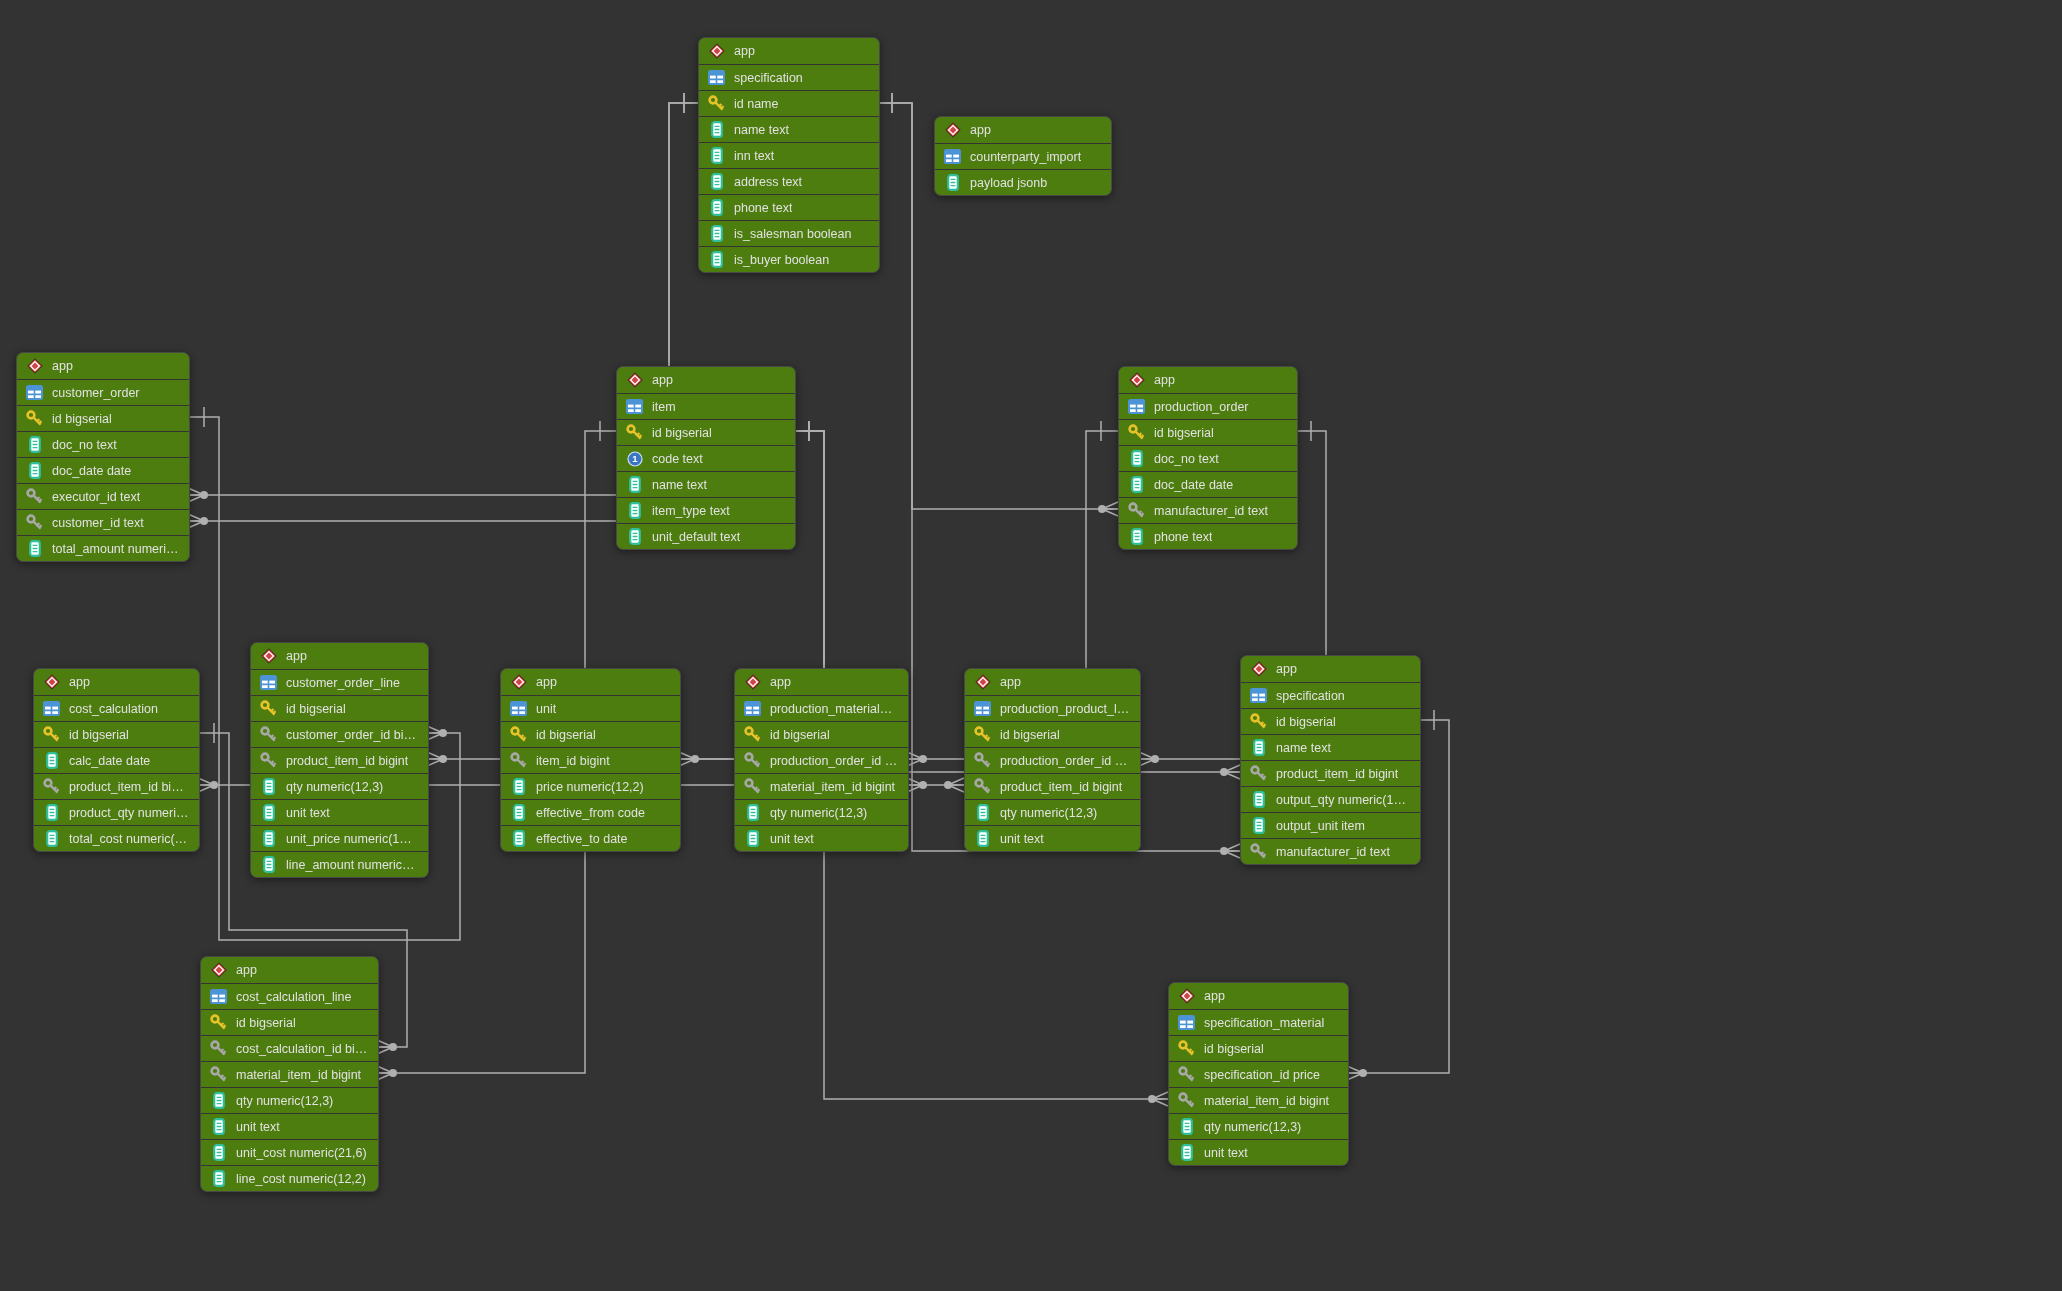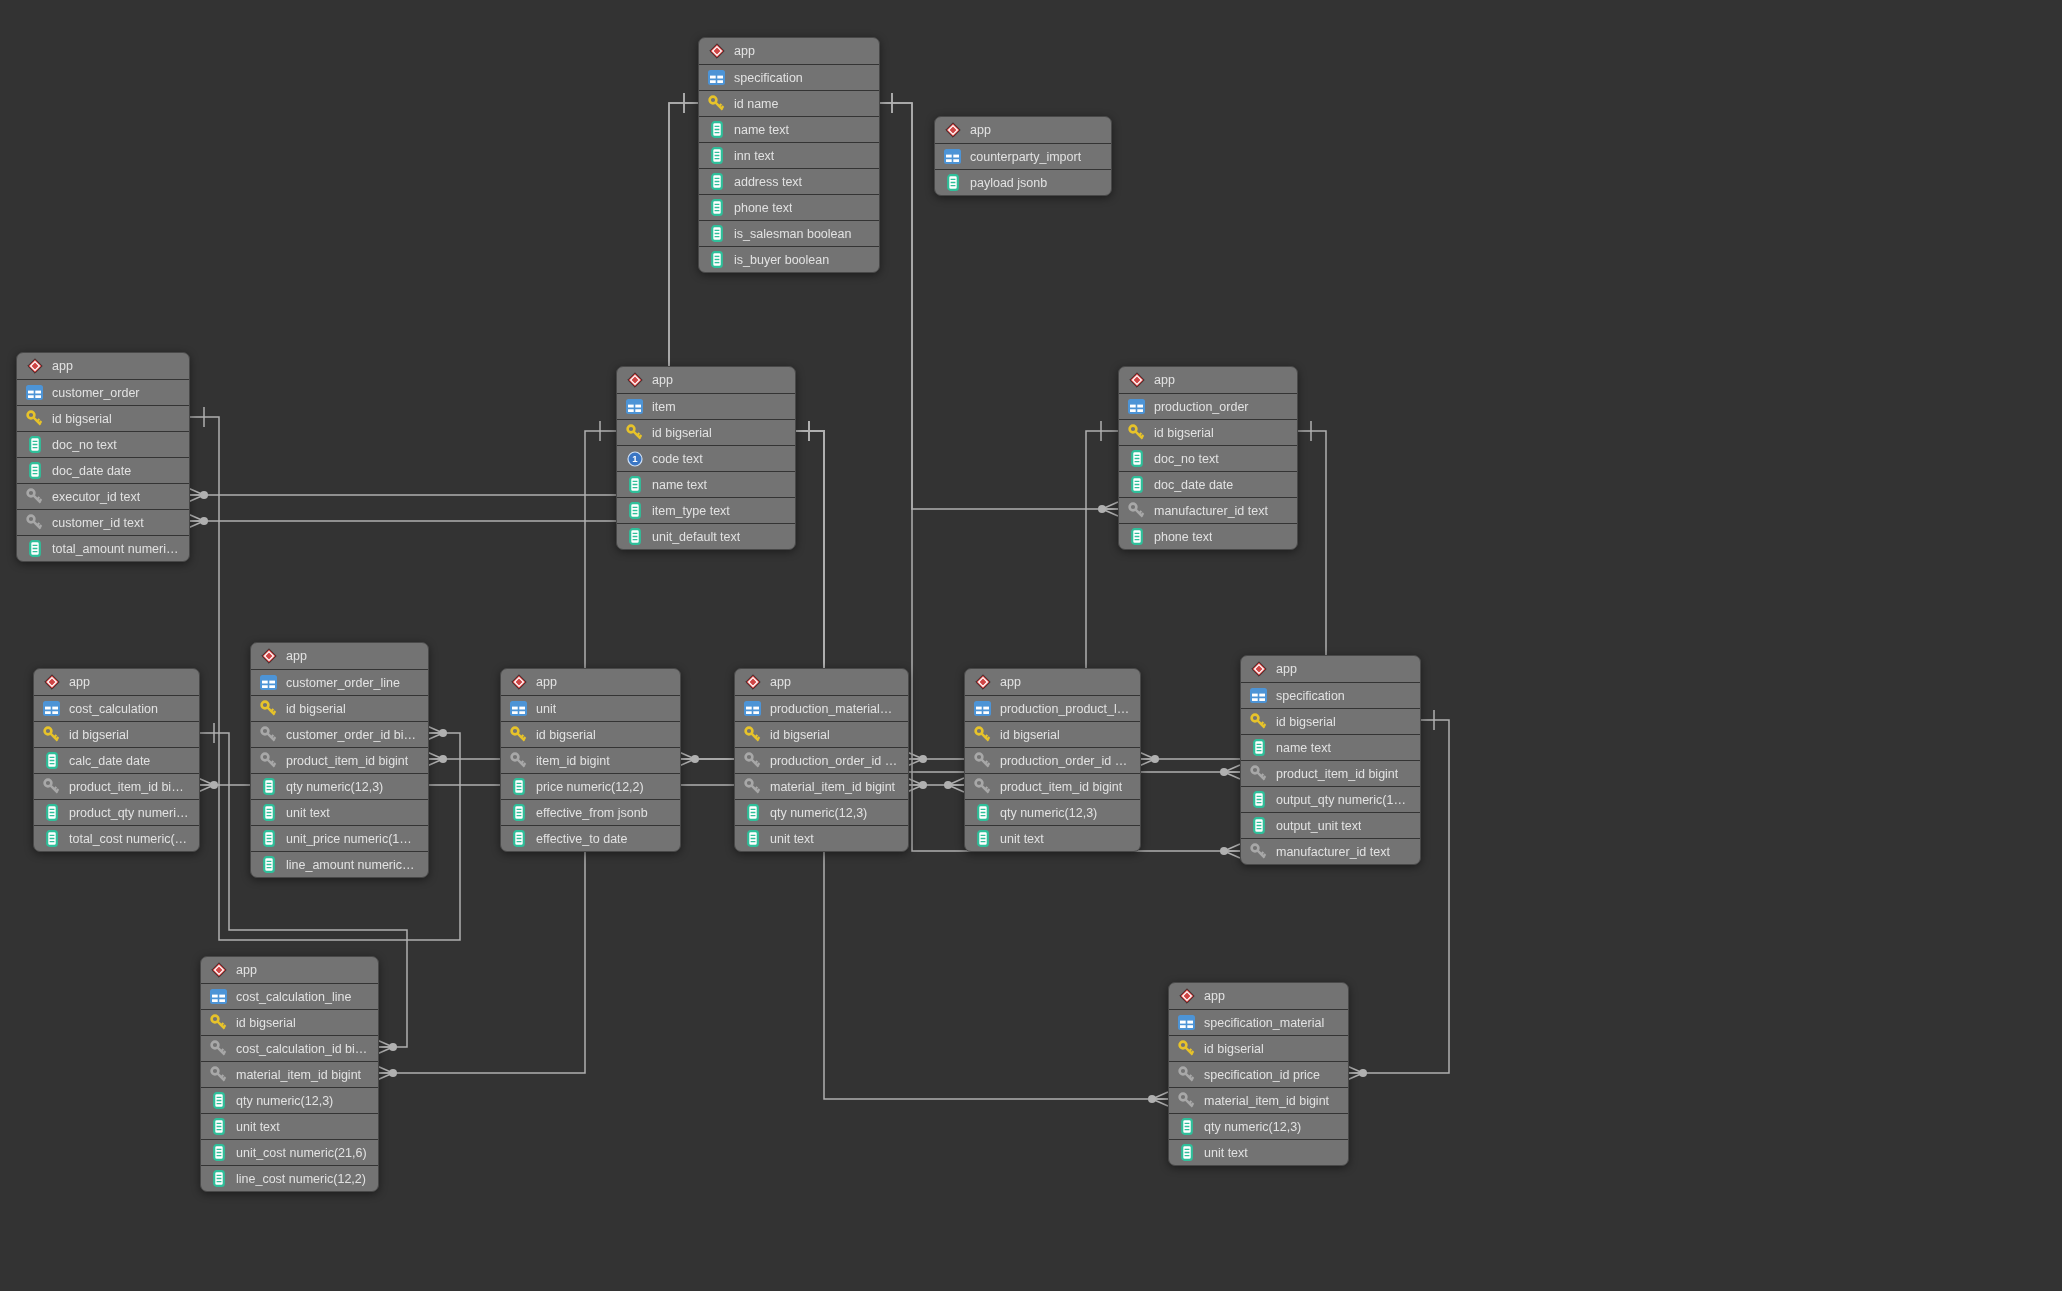--- a/index.html
+++ b/index.html
@@ -1,19 +1,19 @@
 <!DOCTYPE html>
 <html><head>
 <meta charset="utf-8">
 <style>
   html,body{margin:0;padding:0;background:#333333;}
   #canvas{position:relative;width:2062px;height:1291px;background:#333333;overflow:hidden;
           font-family:"Liberation Sans",sans-serif;}
   #wires{position:absolute;left:0;top:0;z-index:0;}
-  .etable{position:absolute;z-index:1;background:#737373;border:1px solid #484848;
+  .etable{position:absolute;z-index:1;background:#4d7c0f;border:1px solid #484848;
           border-radius:7px;overflow:hidden;box-shadow:0 2px 8px rgba(0,0,0,.45);text-align:center;}
   .erow{display:flex;align-items:center;height:26px;box-sizing:border-box;
         padding:0 10px 0 9px;gap:9px;border-top:1px solid #343434;
         color:#e2e2e2;font-size:12.5px;white-space:nowrap;}
   .erow:first-child{border-top:none;}
   .eicon{width:17px;height:17px;flex:0 0 17px;display:flex;align-items:center;justify-content:center;}
   .eicon svg{display:block;}
   .elabel{overflow:hidden;text-overflow:ellipsis;}
 </style>
 </head>
@@ -756,21 +756,21 @@
       </div>
       <div class="erow">
         <span class="eicon">
           <svg width="12" height="17" viewBox="0 0 12 17">
         <rect x="1.2" y="1.2" width="9.6" height="14.6" rx="2.4" fill="#ffffff" stroke="#2fbf9a" stroke-width="2.2"></rect>
         <line x1="3.6" y1="5.4" x2="8.4" y2="5.4" stroke="#2fbf9a" stroke-width="1.4"></line>
         <line x1="3.6" y1="8.5" x2="8.4" y2="8.5" stroke="#2fbf9a" stroke-width="1.4"></line>
         <line x1="3.6" y1="11.6" x2="8.4" y2="11.6" stroke="#2fbf9a" stroke-width="1.4"></line>
        </svg>
         </span>
-        <span class="elabel">effective_from jsonb</span>
+        <span class="elabel">effective_from code</span>
       </div>
       <div class="erow">
         <span class="eicon">
           <svg width="12" height="17" viewBox="0 0 12 17">
         <rect x="1.2" y="1.2" width="9.6" height="14.6" rx="2.4" fill="#ffffff" stroke="#2fbf9a" stroke-width="2.2"></rect>
         <line x1="3.6" y1="5.4" x2="8.4" y2="5.4" stroke="#2fbf9a" stroke-width="1.4"></line>
         <line x1="3.6" y1="8.5" x2="8.4" y2="8.5" stroke="#2fbf9a" stroke-width="1.4"></line>
         <line x1="3.6" y1="11.6" x2="8.4" y2="11.6" stroke="#2fbf9a" stroke-width="1.4"></line>
        </svg>
         </span>
@@ -1014,21 +1014,21 @@
       </div>
       <div class="erow">
         <span class="eicon">
           <svg width="12" height="17" viewBox="0 0 12 17">
         <rect x="1.2" y="1.2" width="9.6" height="14.6" rx="2.4" fill="#ffffff" stroke="#2fbf9a" stroke-width="2.2"></rect>
         <line x1="3.6" y1="5.4" x2="8.4" y2="5.4" stroke="#2fbf9a" stroke-width="1.4"></line>
         <line x1="3.6" y1="8.5" x2="8.4" y2="8.5" stroke="#2fbf9a" stroke-width="1.4"></line>
         <line x1="3.6" y1="11.6" x2="8.4" y2="11.6" stroke="#2fbf9a" stroke-width="1.4"></line>
        </svg>
         </span>
-        <span class="elabel">output_unit text</span>
+        <span class="elabel">output_unit item</span>
       </div>
       <div class="erow">
         <span class="eicon">
           <svg width="17" height="17" viewBox="0 0 17 17">
     <g stroke="#565656" stroke-width="0.9">
       <circle cx="5" cy="5" r="3.4" fill="none" stroke="#a8a8a8" stroke-width="2.6"></circle>
       <path d="M7.4 7.4 L14.6 14.6" stroke="#a8a8a8" stroke-width="2.4"></path>
       <path d="M11.2 11.2 L13.4 9" stroke="#a8a8a8" stroke-width="2.2"></path>
       <path d="M13.3 13.3 L15.5 11.1" stroke="#a8a8a8" stroke-width="2.2"></path>
     </g>

